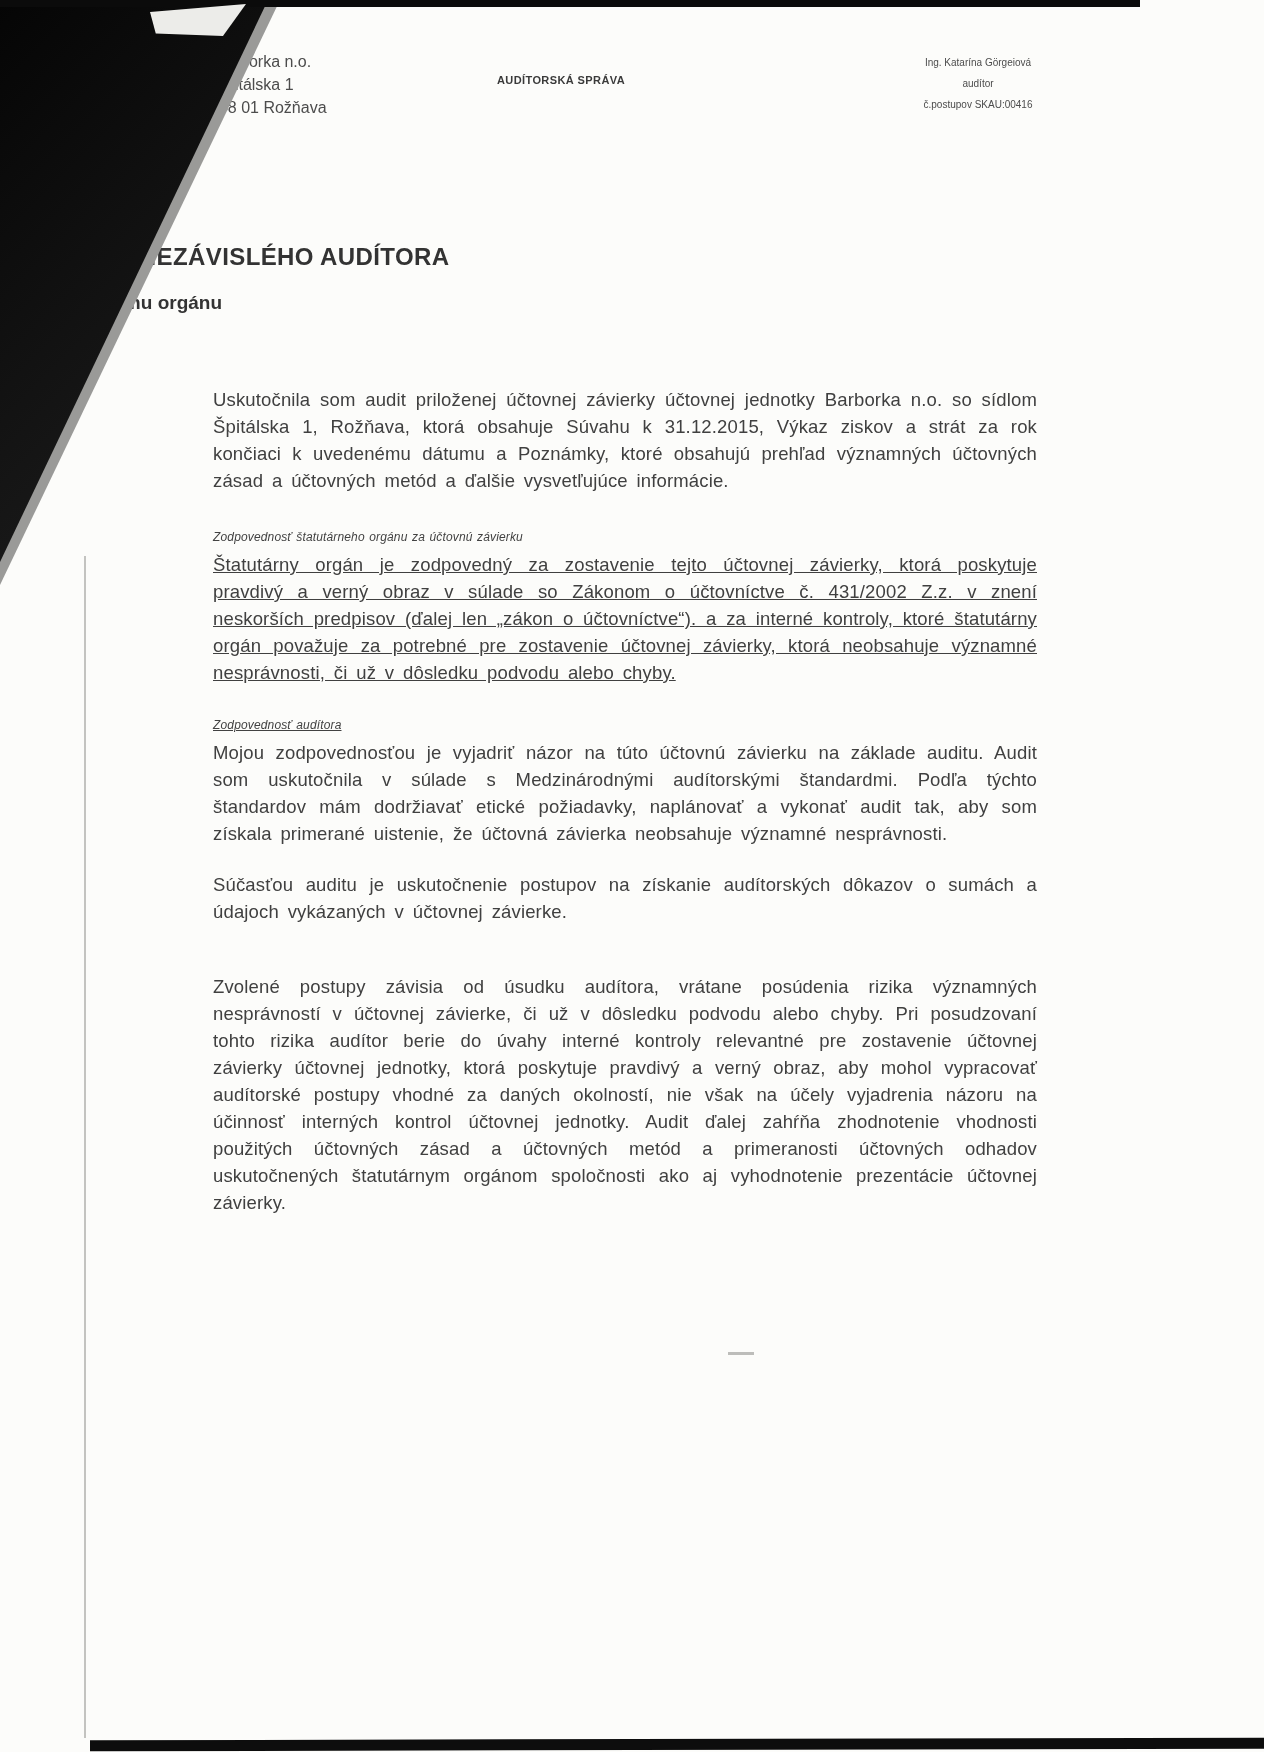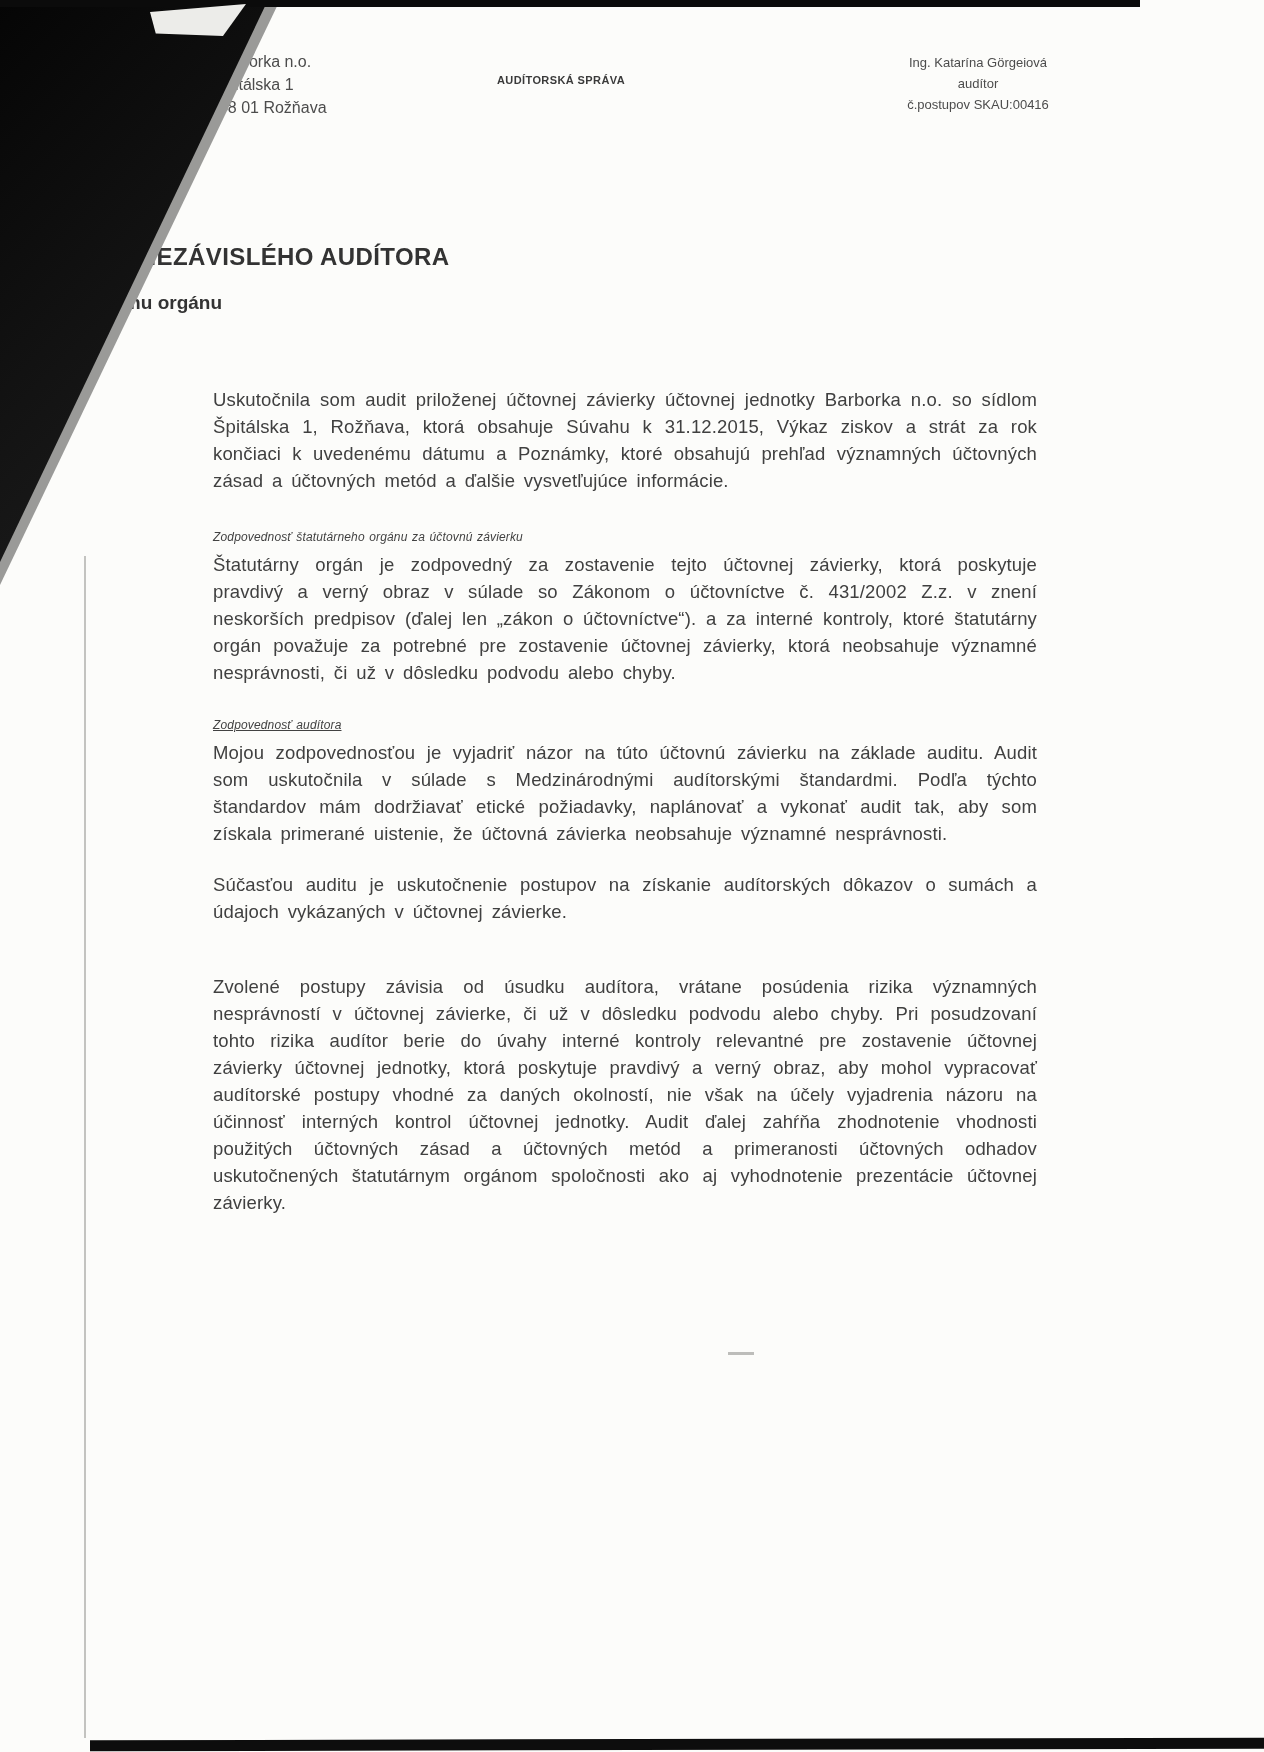--- a/index.html
+++ b/index.html
@@ -67,21 +67,21 @@
   .hdr-left .l1 { padding-left: 30px; }
   .hdr-left .l2 { padding-left: 16px; }
   .hdr-center {
     position: absolute; top: 74px; left: 497px;
     font-size: 11px; font-weight: bold; letter-spacing: 0.4px;
     color: #3a3a3a; z-index: 3;
   }
   .hdr-right {
     position: absolute; top: 52px; left: 860px; width: 236px;
     text-align: center;
-    font-size: 13px; line-height: 21px; color: #4c4c4c;
+    font-size: 10px; line-height: 21px; color: #4c4c4c;
     z-index: 3;
   }
 
   
   .title-block {
     position: absolute; top: 243px; left: 0; width: 1264px;
     color: #333333; z-index: 3; padding-left: 32px;
   }
   .title-main  { font-size: 24px; font-weight: bold; letter-spacing: 0.4px; }
   .title-sub1  { font-size: 19px;  font-weight: bold; margin-top: 21px; }
@@ -96,21 +96,21 @@
     color: #404040;
     z-index: 3;
   }
   .doc-body p { margin: 0; }
   .para-1 { margin-bottom: 30px !important; }
   .sect-h {
     font-style: italic; font-weight: normal; font-size: 12px;
     margin: 0 0 24px 0; color: #424242;
     text-align: left; word-spacing: 1px;
   }
-  .para-2 { margin-bottom: 26px !important; }
+  .para-2 { margin-bottom: 26px !important; text-decoration: underline; }
   .sect-h2 { margin-bottom: 26px; text-decoration: underline; }
   .para-3 { margin-bottom: 24px !important; }
   .para-4 { margin-bottom: 48px !important; }
 </style>
 </head>
 <body>
 
 <div class="page">
 
   <div class="scan-edge-top"></div>

